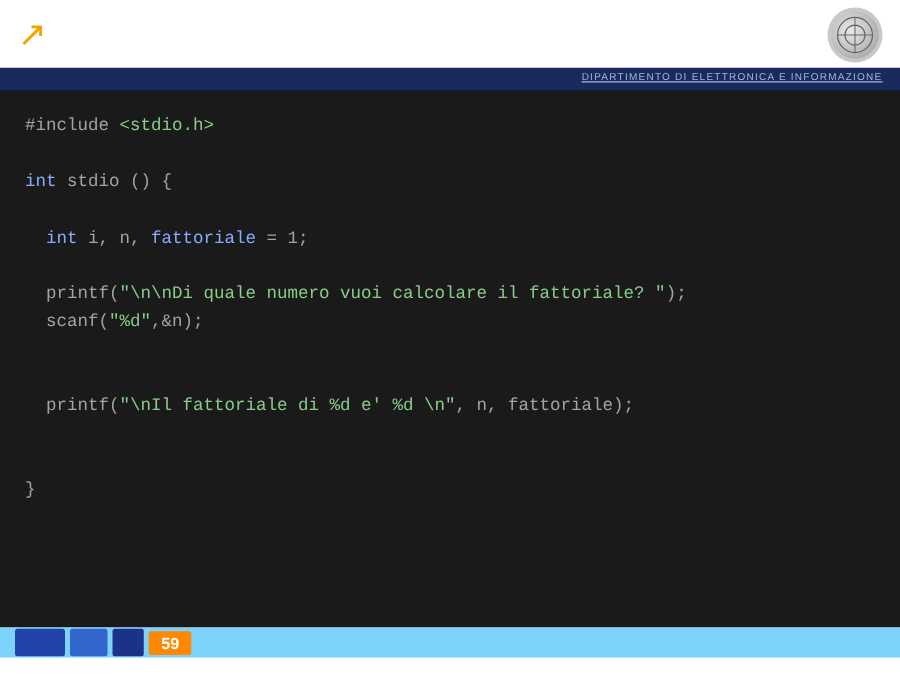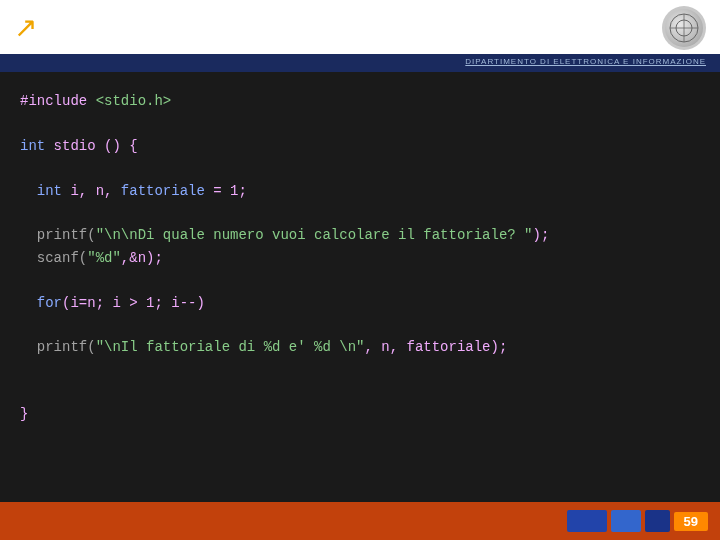--- a/index.html
+++ b/index.html
@@ -96,30 +96,29 @@
 
     .code-line {
       display: block;
       white-space: pre;
     }
 
     
     .c-keyword  { color: #88aaff; }   
     .c-func     { color: #a3a3a3; }
     .c-string   { color: #88cc88; }
-    .c-normal   { color: #f0abfc; }
+    .c-normal   { color: #a3a3a3; }
     .c-header   { color: #88cc88; }
 
     
     .footer {
-      background: #c2410c;
-      height: 38px;
-      display: flex;
-      align-items: center;
-      justify-content: flex-end;
+      background: #7dd3fc;
+      height: 24px;
+      display: flex;
+      align-items: center;
       padding: 0 12px;
       gap: 4px;
     }
 
     .footer-block {
       height: 22px;
       border-radius: 2px;
     }
 
     .page-number {
@@ -169,21 +168,20 @@
   <span class="code-line">  <span class="c-keyword">int</span><span class="c-normal"> i, n, </span><span class="c-keyword">fattoriale</span><span class="c-normal"> = 1;</span></span>
 
   <span class="code-line"> </span>
 
   <span class="code-line">  <span class="c-func">printf(</span><span class="c-string">"\n\nDi quale numero vuoi calcolare il fattoriale? "</span><span class="c-normal">);</span></span>
 
   <span class="code-line">  <span class="c-func">scanf(</span><span class="c-string">"%d"</span><span class="c-normal">,&amp;n);</span></span>
 
   <span class="code-line"> </span>
 
-  <span class="code-line">  <span class="c-keyword">for</span><span class="c-normal">(i=n; i &gt; 1; i--)</span></span>
 
 
   <span class="code-line"> </span>
 
   <span class="code-line">  <span class="c-func">printf(</span><span class="c-string">"\nIl fattoriale di %d e' %d \n"</span><span class="c-normal">, n, fattoriale);</span></span>
 
   <span class="code-line"> </span>
 
 
   <span class="code-line"> </span>

